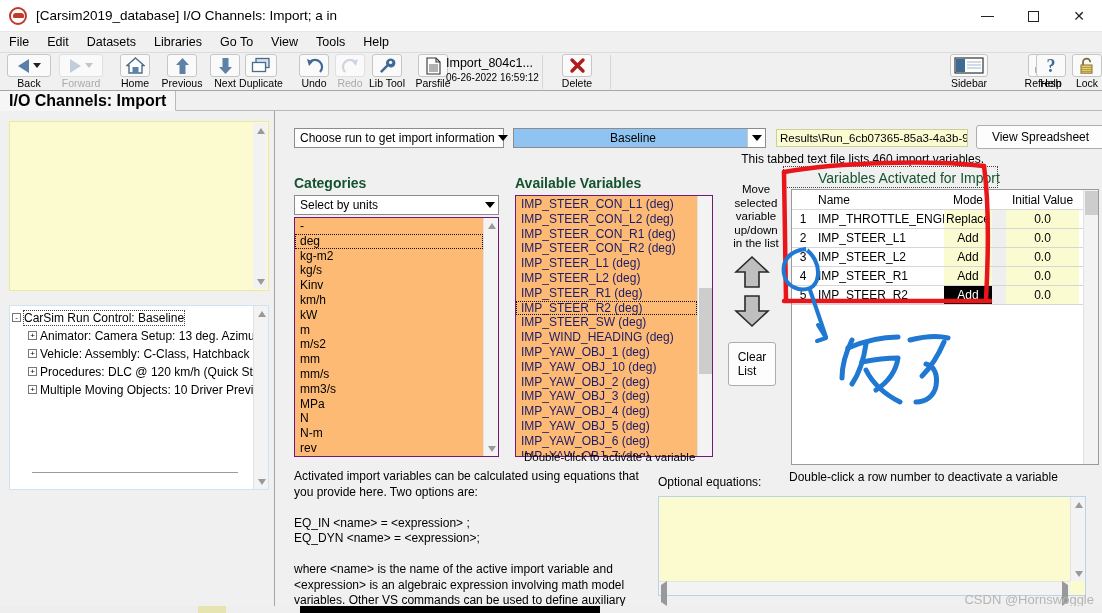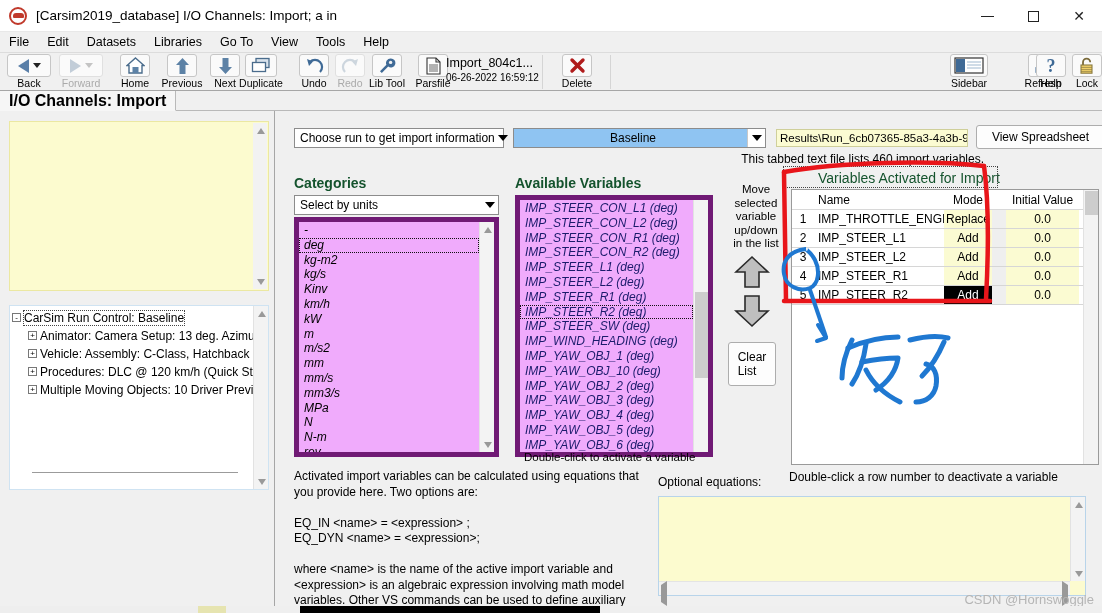--- a/index.html
+++ b/index.html
@@ -167,23 +167,22 @@
   }
   .plainbtn {
     position: absolute; background: #fdfdfd; border: 1px solid #adadad; border-radius: 3px;
     font-size: 12px; color: #000; display: flex; align-items: center; justify-content: center;
   }
 
   .hint { position: absolute; font-size: 12px; color: #000; white-space: nowrap; }
   .grouplabel { position: absolute; font-size: 14px; color: #14532d; white-space: nowrap; }
 
   .listbox {
-    position: absolute; background: #f0abfc; border: 5px solid #701a75;
+    position: absolute; background: #fdba74; border: 1px solid #701a75;
     overflow: hidden;
-    font-style: italic;
   }
   .listbox .inner { position: absolute; left: 0; top: 0; right: 15px; bottom: 0; overflow: hidden; }
   .li {
     font-size: 12px; color: #1b1b6b; height: 14.8px; line-height: 14.5px;
     padding-left: 5px; white-space: nowrap;
   }
   .li.dotted { outline: 1px dotted #111; outline-offset: -1px; }
   .li.units { color: #000; }
 
   

